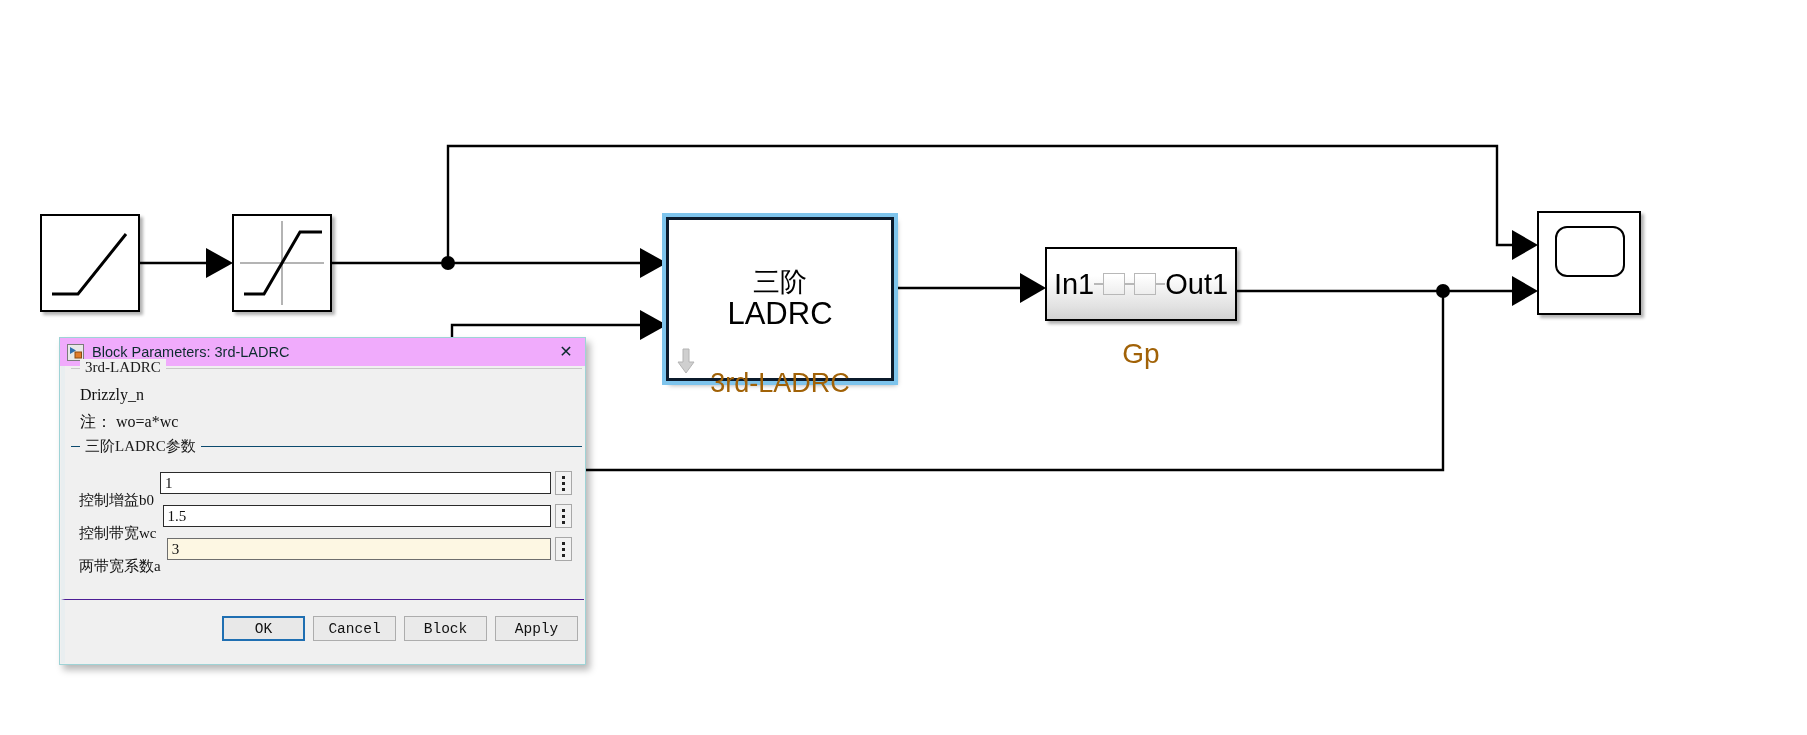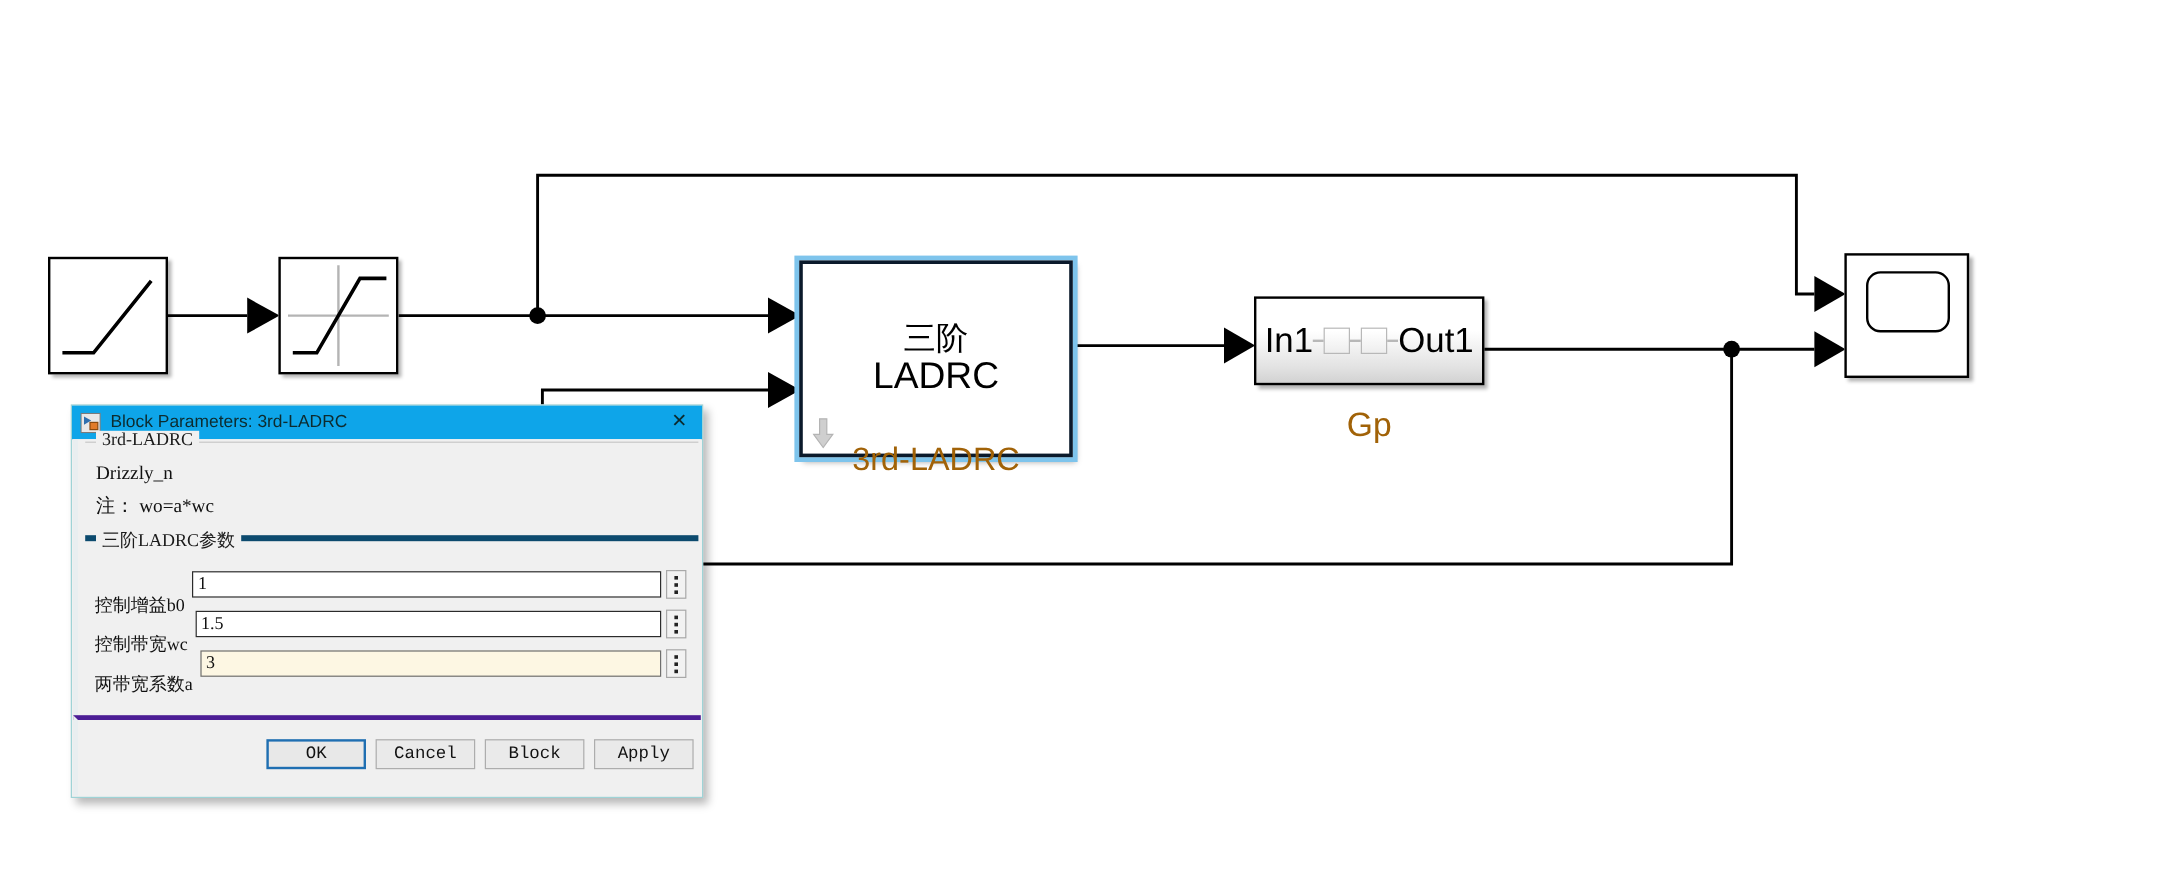--- a/index.html
+++ b/index.html
@@ -93,21 +93,21 @@
   #dialog {
     position: absolute; left: 59px; top: 337px;
     width: 525px; height: 326px;
     background: #f0f0f0;
     border: 1px solid #9fd3d6;
     box-shadow: 4px 5px 7px rgba(0,0,0,0.28);
     z-index: 50;
     font-family: "Liberation Sans", sans-serif;
   }
   #dialog-titlebar {
-    height: 28px; background: #0ea5e9;
+    height: 28px; background: #f0abfc;
     display: flex; align-items: center;
     padding: 0 0 0 7px; position: relative;
   }
   #dialog-title {
     font-size: 14.5px; color: #0d2b2e; margin-left: 8px;
     font-family: "Liberation Sans", sans-serif;
   }
   #dialog-icon { width: 17px; height: 17px; flex: 0 0 auto; }
   #dialog-close {
     position: absolute; right: 6px; top: 0; height: 28px;
@@ -133,21 +133,21 @@
   .desc-line {
     font-size: 16px; color: #111; padding-left: 9px;
     font-family: "Liberation Serif", serif;
     white-space: nowrap;
   }
   #desc-1 { position:absolute; left:6px; top: 20px; }
   #desc-2 { position:absolute; left:6px; top: 46px; }
 
   .param-group {
     position: absolute; left: 6px; right: 2px; top: 80px; bottom: 2px;
-    border-top: 5px solid #0c4a6e;
+    border-top: 1px solid #0c4a6e;
   }
   .param-row {
     position: absolute; left: 8px; right: 10px;
     height: 24px; display: flex; align-items: center;
   }
   .param-label {
     font-size: 15px; color: #111; white-space: nowrap;
     font-family: "Liberation Serif", serif;
     margin-right: 6px;
     margin-top: 35px;
@@ -164,21 +164,21 @@
   .spinner {
     width: 15px; height: 22px; margin-left: 4px;
     border: 1px solid #a8a8a8; background: #f2f2f2;
     display:flex; flex-direction:column; align-items:center;
     justify-content:center; gap: 3px; flex: 0 0 auto;
   }
   .spinner i { width: 3px; height: 3px; background:#222; display:block; }
 
   #dialog-footer {
     position: absolute; left: 1px; right: 1px; bottom: 1px; height: 63px;
-    background: #f0f0f0; border-top: 4px solid #4c1d95;
+    background: #f0f0f0; border-top: 1px solid #4c1d95;
     border-left: 4px solid #e9eef0;
   }
   #button-row {
     position:absolute; left: 0; right: 6px; top: 16px;
     display:flex; justify-content:flex-end; gap: 8px;
   }
   .dlg-btn {
     width: 83px; height: 25px;
     border: 1px solid #adadad; background: #eaeaea;
     font-size: 14.5px; color: #111;

